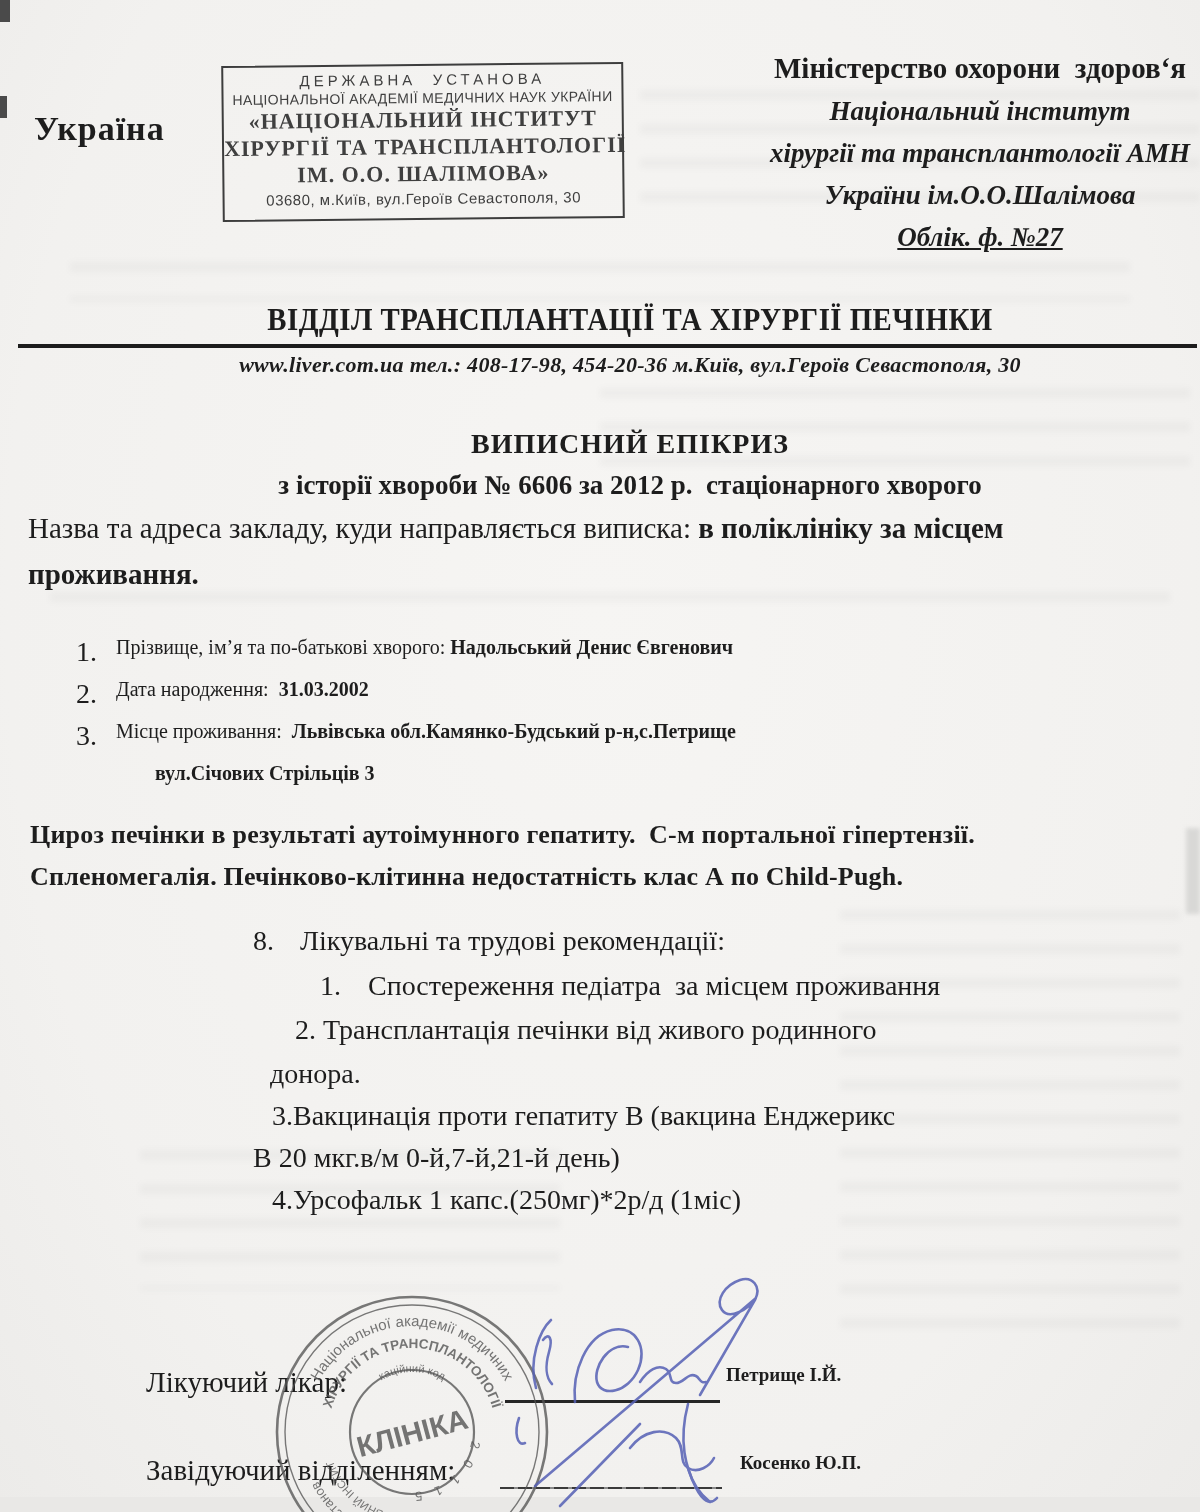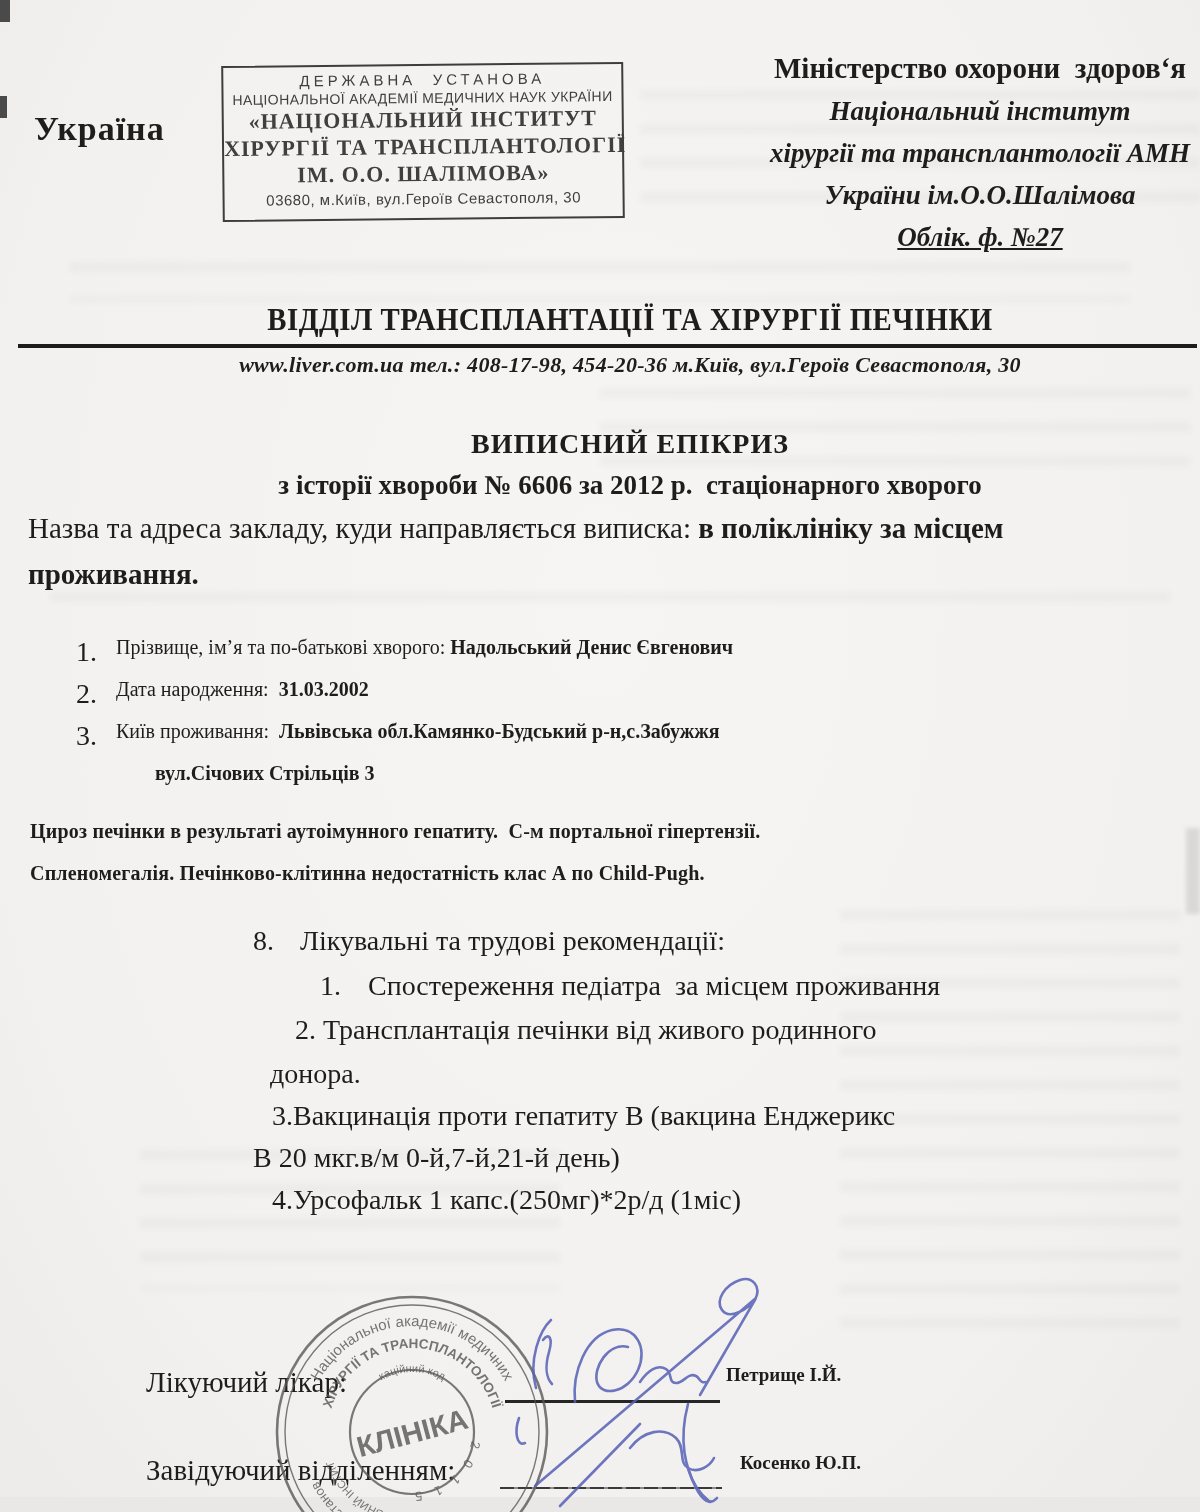--- a/index.html
+++ b/index.html
@@ -33,21 +33,21 @@
   .dept{top:302px;font-size:31px;font-weight:bold;transform:scaleX(.93);letter-spacing:.5px;}
   .hr{left:18px;top:344px;width:1179px;height:3.5px;background:#1c1c1c;}
   .contact{top:352px;font-size:22px;font-weight:bold;font-style:italic;letter-spacing:.3px;}
   .ep-title{top:428px;font-size:28px;font-weight:bold;letter-spacing:1px;}
   .ep-sub{top:470px;font-size:27px;font-weight:bold;}
   .body-line{left:28px;font-size:29px;}
   .b{font-weight:bold;}
   .pnum{left:76px;font-size:28px;}
   .pl{left:116px;font-size:20px;}
   .pl2{left:155px;font-size:20px;}
-  .diag{left:30px;font-size:20px;font-weight:bold;letter-spacing:.2px;}
+  .diag{left:30px;font-size:26px;font-weight:bold;letter-spacing:.2px;}
   .rec{font-size:28px;}
   .sig-label{left:146px;font-size:29px;font-weight:normal;}
   .sig-name{font-size:19px;font-weight:bold;}
   .sigline{position:absolute;height:3px;background:#262626;}
   .sigline2{position:absolute;height:2px;
      background:repeating-linear-gradient(90deg,#3a3a3a 0 14px,#8a8a8a 14px 18px);}
   svg{position:absolute;}
   .stamp-svg{left:272px;top:1292px;}
   .ink-svg{left:0;top:0;pointer-events:none;}
 </style>
@@ -94,21 +94,21 @@
 <div class="abs centerband ep-sub t">з історії хвороби № 6606 за 2012 р.  стаціонарного хворого</div>
 
 <div class="abs body-line t" style="top:512px"><span>Назва та адреса закладу, куди направляється виписка: </span><span class="b">в поліклініку за місцем</span></div>
 <div class="abs body-line b t" style="top:558px">проживання.</div>
 
 <div class="abs pnum t" style="top:636px">1.</div>
 <div class="abs pl t" style="top:636px"><span>Прізвище, ім’я та по-батькові хворого: </span><span class="b">Надольський Денис Євгенович</span></div>
 <div class="abs pnum t" style="top:678px">2.</div>
 <div class="abs pl t" style="top:678px"><span>Дата народження:  </span><span class="b">31.03.2002</span></div>
 <div class="abs pnum t" style="top:720px">3.</div>
-<div class="abs pl t" style="top:720px"><span>Київ проживання:  </span><span class="b">Львівська обл.Камянко-Будський р-н,с.Забужжя</span></div>
+<div class="abs pl t" style="top:720px"><span>Місце проживання:  </span><span class="b">Львівська обл.Камянко-Будський р-н,с.Петрище</span></div>
 <div class="abs pl2 b t" style="top:762px">вул.Січових Стрільців 3</div>
 
 <div class="abs diag t" style="top:820px">Цироз печінки в результаті аутоімунного гепатиту.  С-м портальної гіпертензії.</div>
 <div class="abs diag t" style="top:862px">Спленомегалія. Печінково-клітинна недостатність клас А по Child-Pugh.</div>
 
 <div class="abs rec t" style="left:253px;top:925px">8.</div>
 <div class="abs rec t" style="left:300px;top:925px">Лікувальні та трудові рекомендації:</div>
 <div class="abs rec t" style="left:320px;top:970px">1.</div>
 <div class="abs rec t" style="left:368px;top:970px">Спостереження педіатра  за місцем проживання</div>
 <div class="abs rec t" style="left:295px;top:1014px">2. Трансплантація печінки від живого родинного</div>

